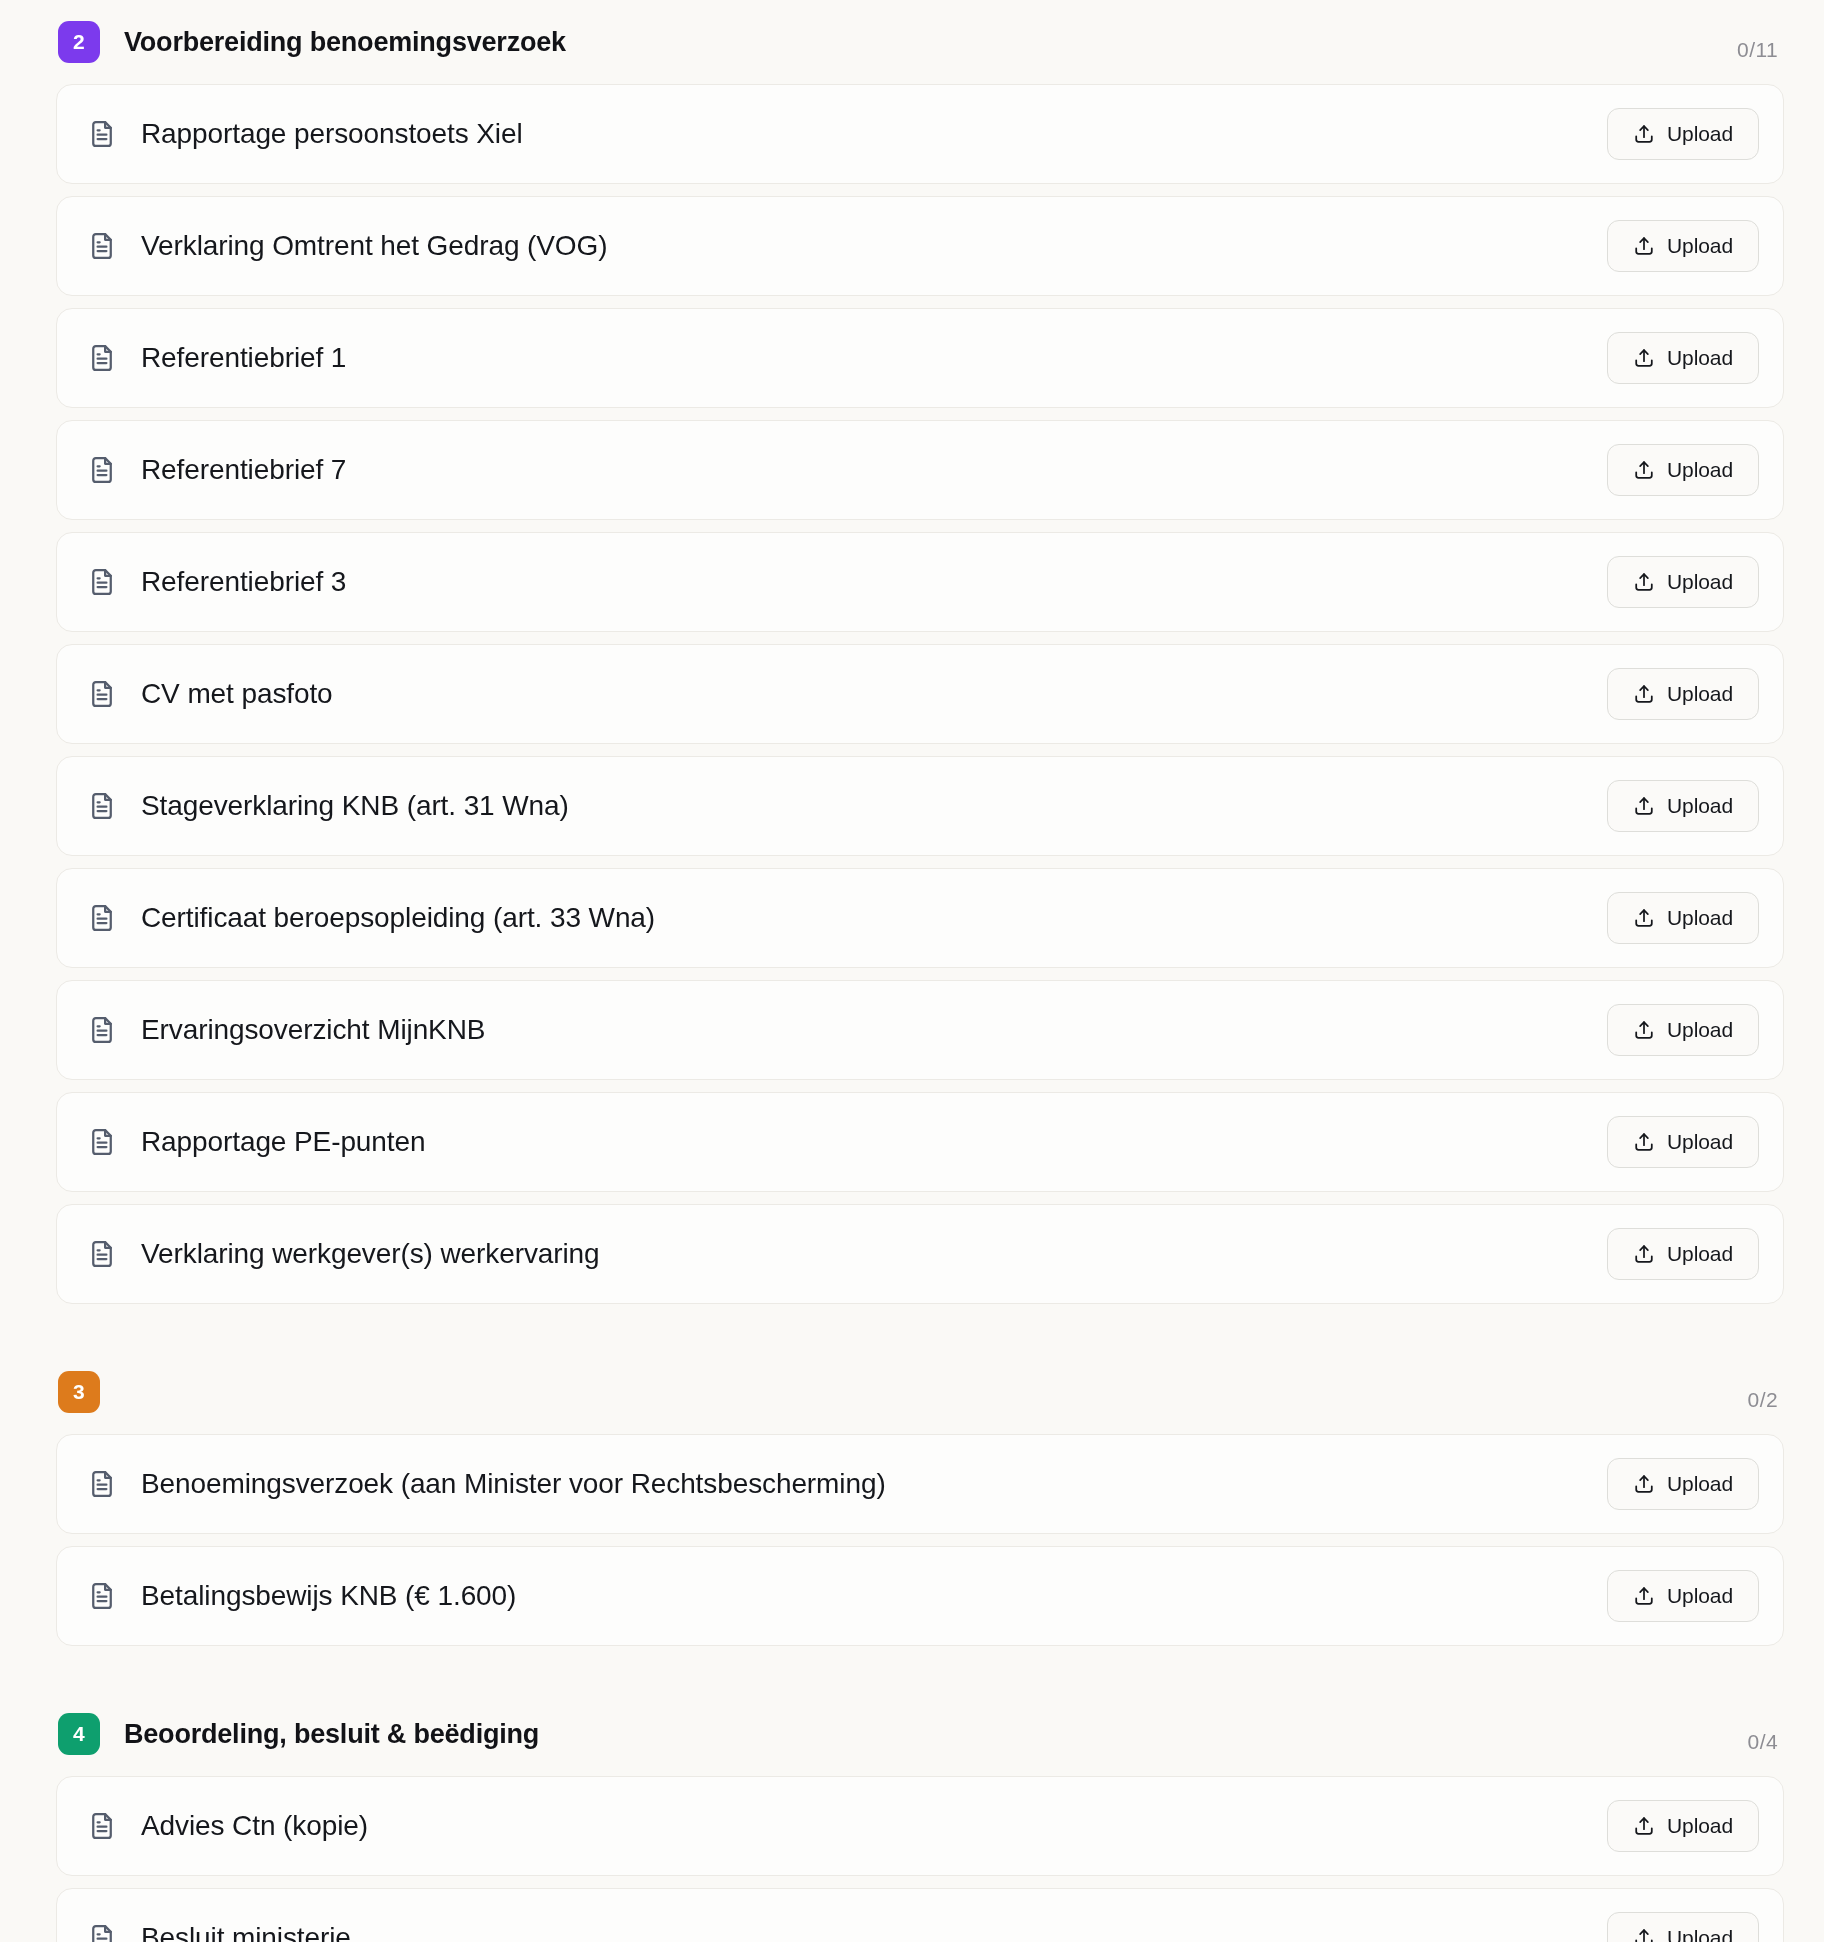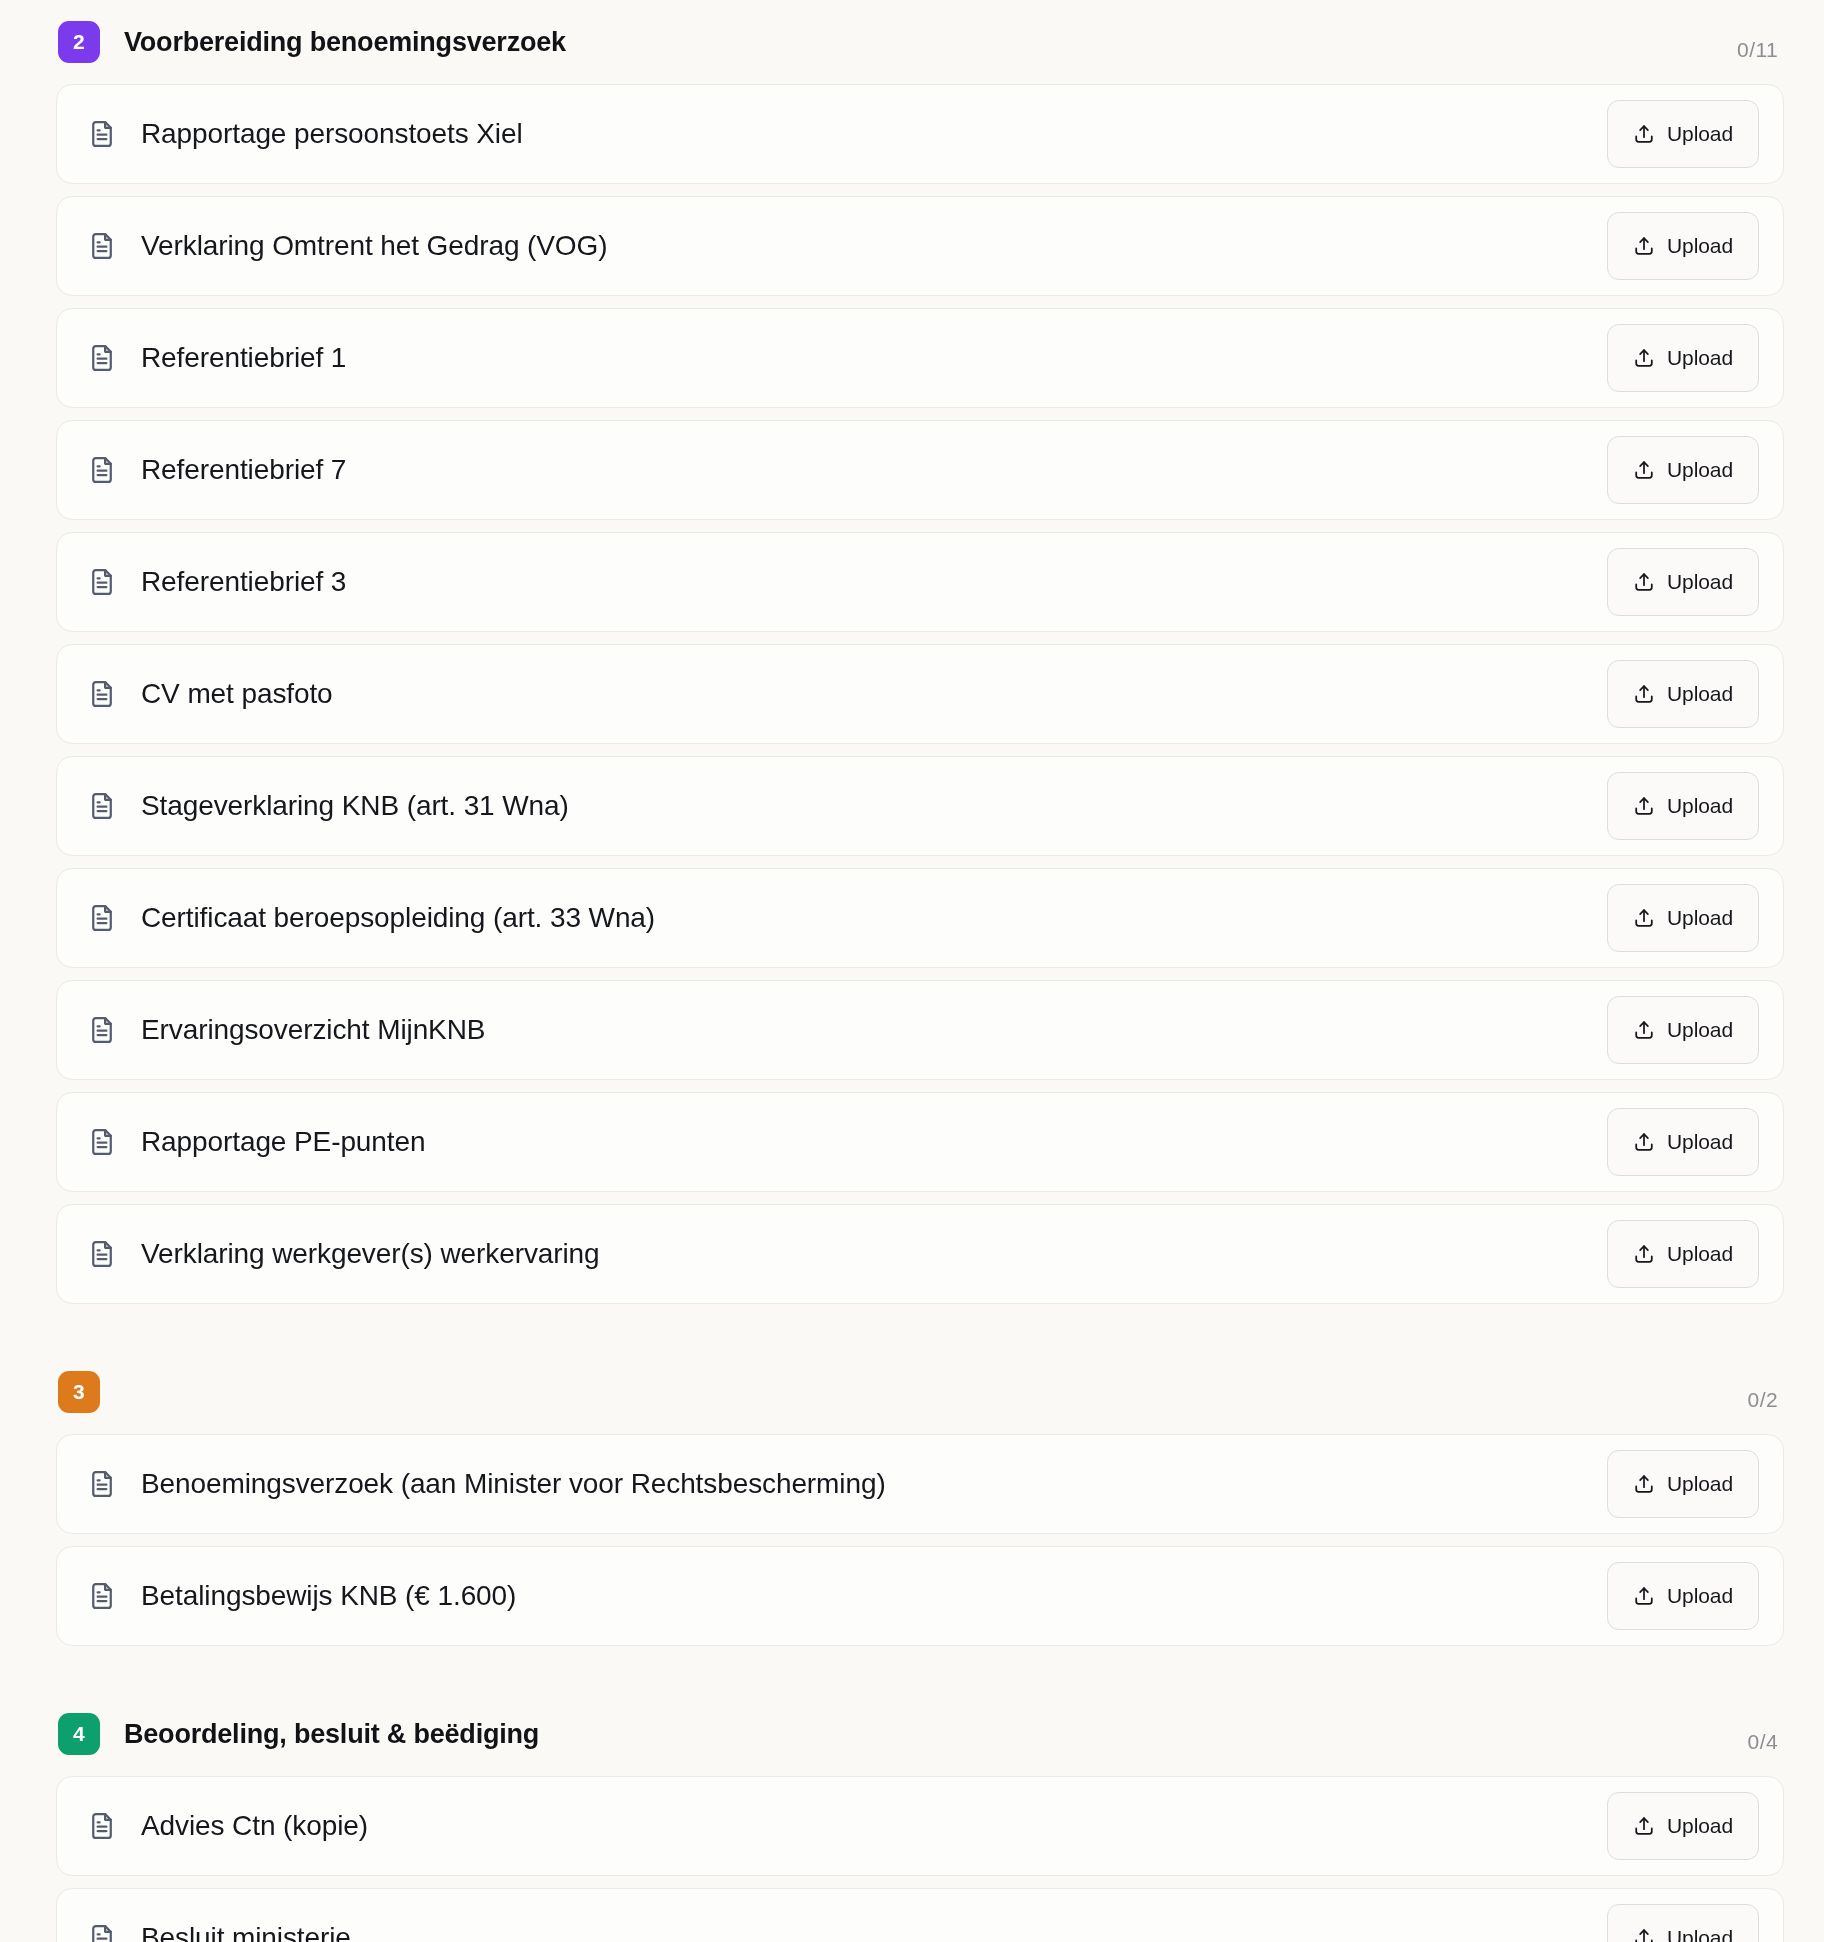--- a/index.html
+++ b/index.html
@@ -97,21 +97,21 @@
     letter-spacing: -0.1px;
     white-space: nowrap;
     overflow: hidden;
     text-overflow: ellipsis;
   }
 
   .row-spacer { flex: 1 1 auto; }
 
   .upload-btn {
     flex: 0 0 auto;
-    height: 68px;
+    height: 52px;
     min-width: 152px;
     padding: 0 22px;
     background: #fbfaf8;
     border: 1.5px solid #dededa;
     border-radius: 12px;
     display: flex;
     align-items: center;
     justify-content: center;
     gap: 12px;
     cursor: pointer;

